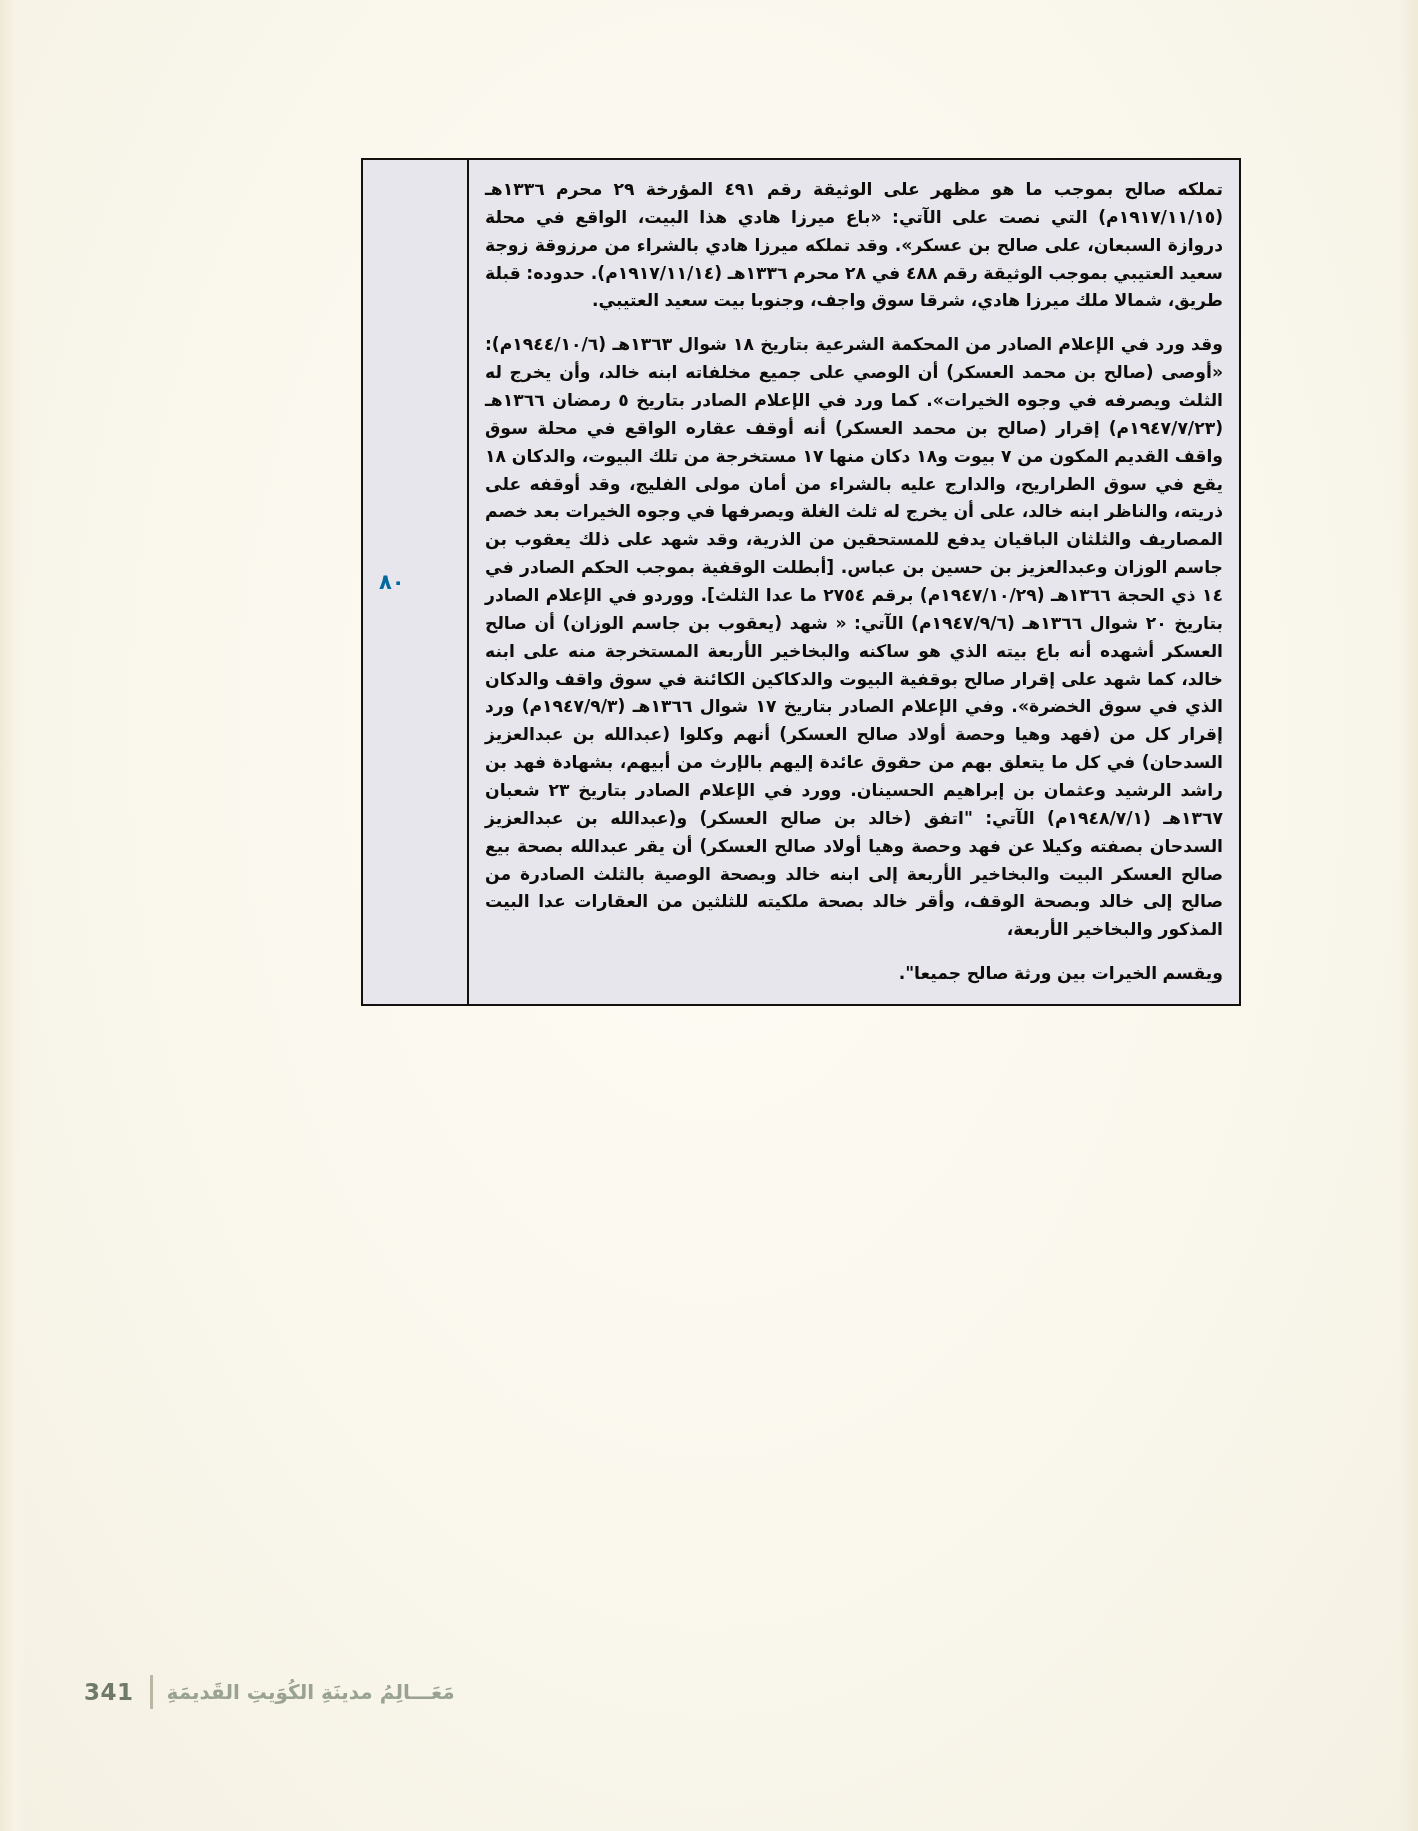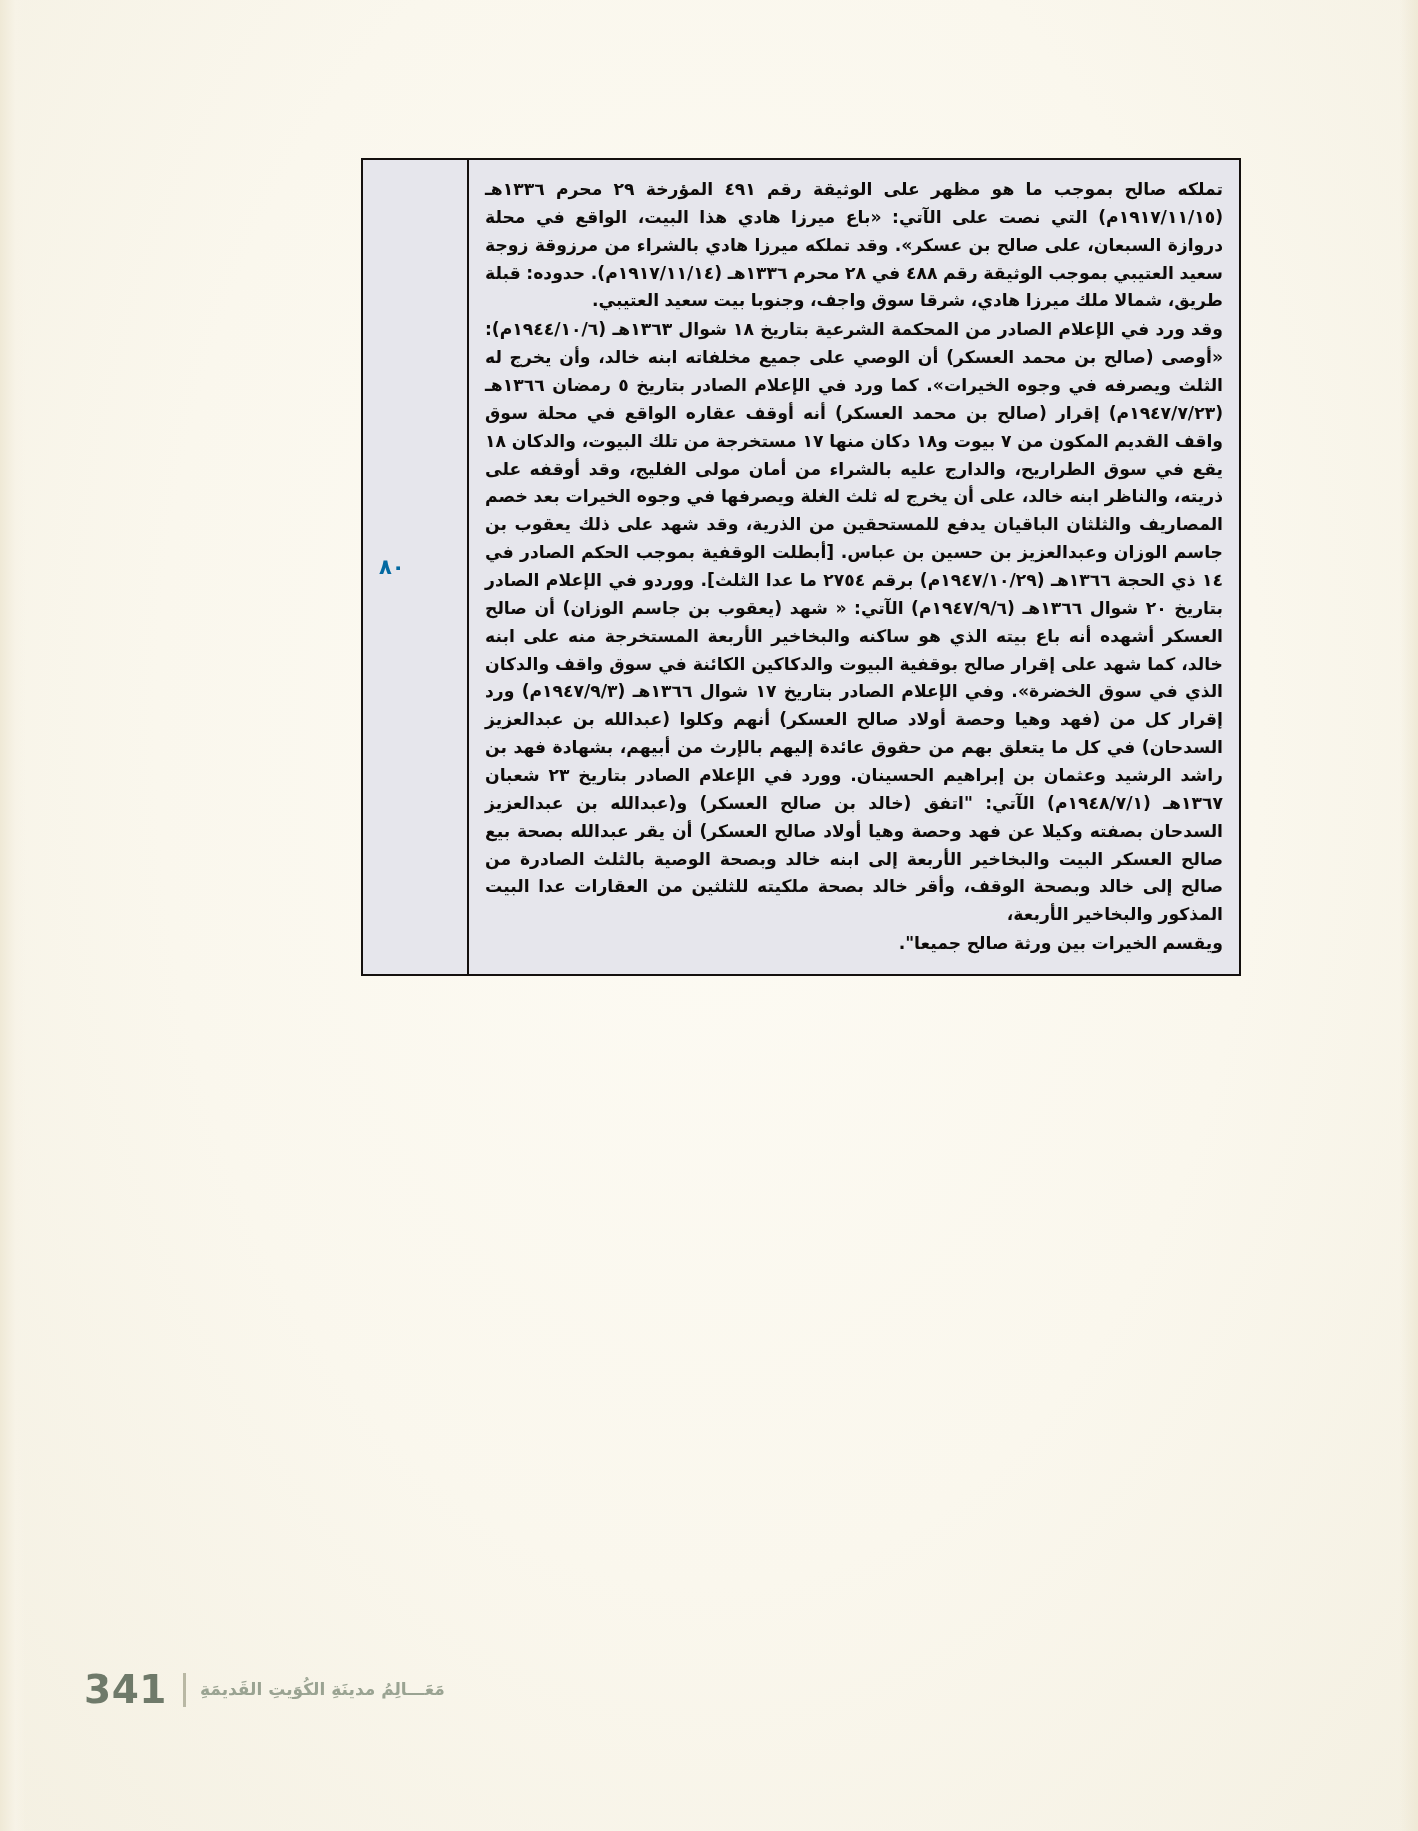--- a/index.html
+++ b/index.html
@@ -73,49 +73,49 @@
     font-family: "DejaVu Sans", "Liberation Sans", sans-serif;
     font-size: 17.2px;
     line-height: 1.62;
     color: #0e0b09;
     text-align: justify;
     text-justify: inter-word;
     font-weight: 700;
     letter-spacing: -0.1px;
     word-spacing: -0.5px;
   }
-  .para + .para { margin-top: 1px; }
+  .para + .para { margin-top: 16px; }
   .para.center { text-align: center; }
 
   
   .footer {
     position: absolute;
     left: 84px;
     bottom: 122px;
     display: flex;
     align-items: center;
     direction: ltr;
   }
   .folio {
     font-family: "DejaVu Sans", "Liberation Sans", sans-serif;
-    font-size: 39px;
+    font-size: 23px;
     font-weight: 700;
     color: #6f7a6a;
     letter-spacing: 0.5px;
     line-height: 1;
   }
   .folio-rule {
     width: 3px;
     height: 34px;
     background: #b9b8a4;
     margin: 0 14px 0 16px;
   }
   .book-title {
     font-family: "DejaVu Sans", "Liberation Sans", sans-serif;
-    font-size: 17px;
+    font-size: 20px;
     font-weight: 700;
     color: #9aa392;
     direction: rtl;
     letter-spacing: 1.2px;
     line-height: 1;
     white-space: nowrap;
   }
 </style>
 </head>
 <body>

